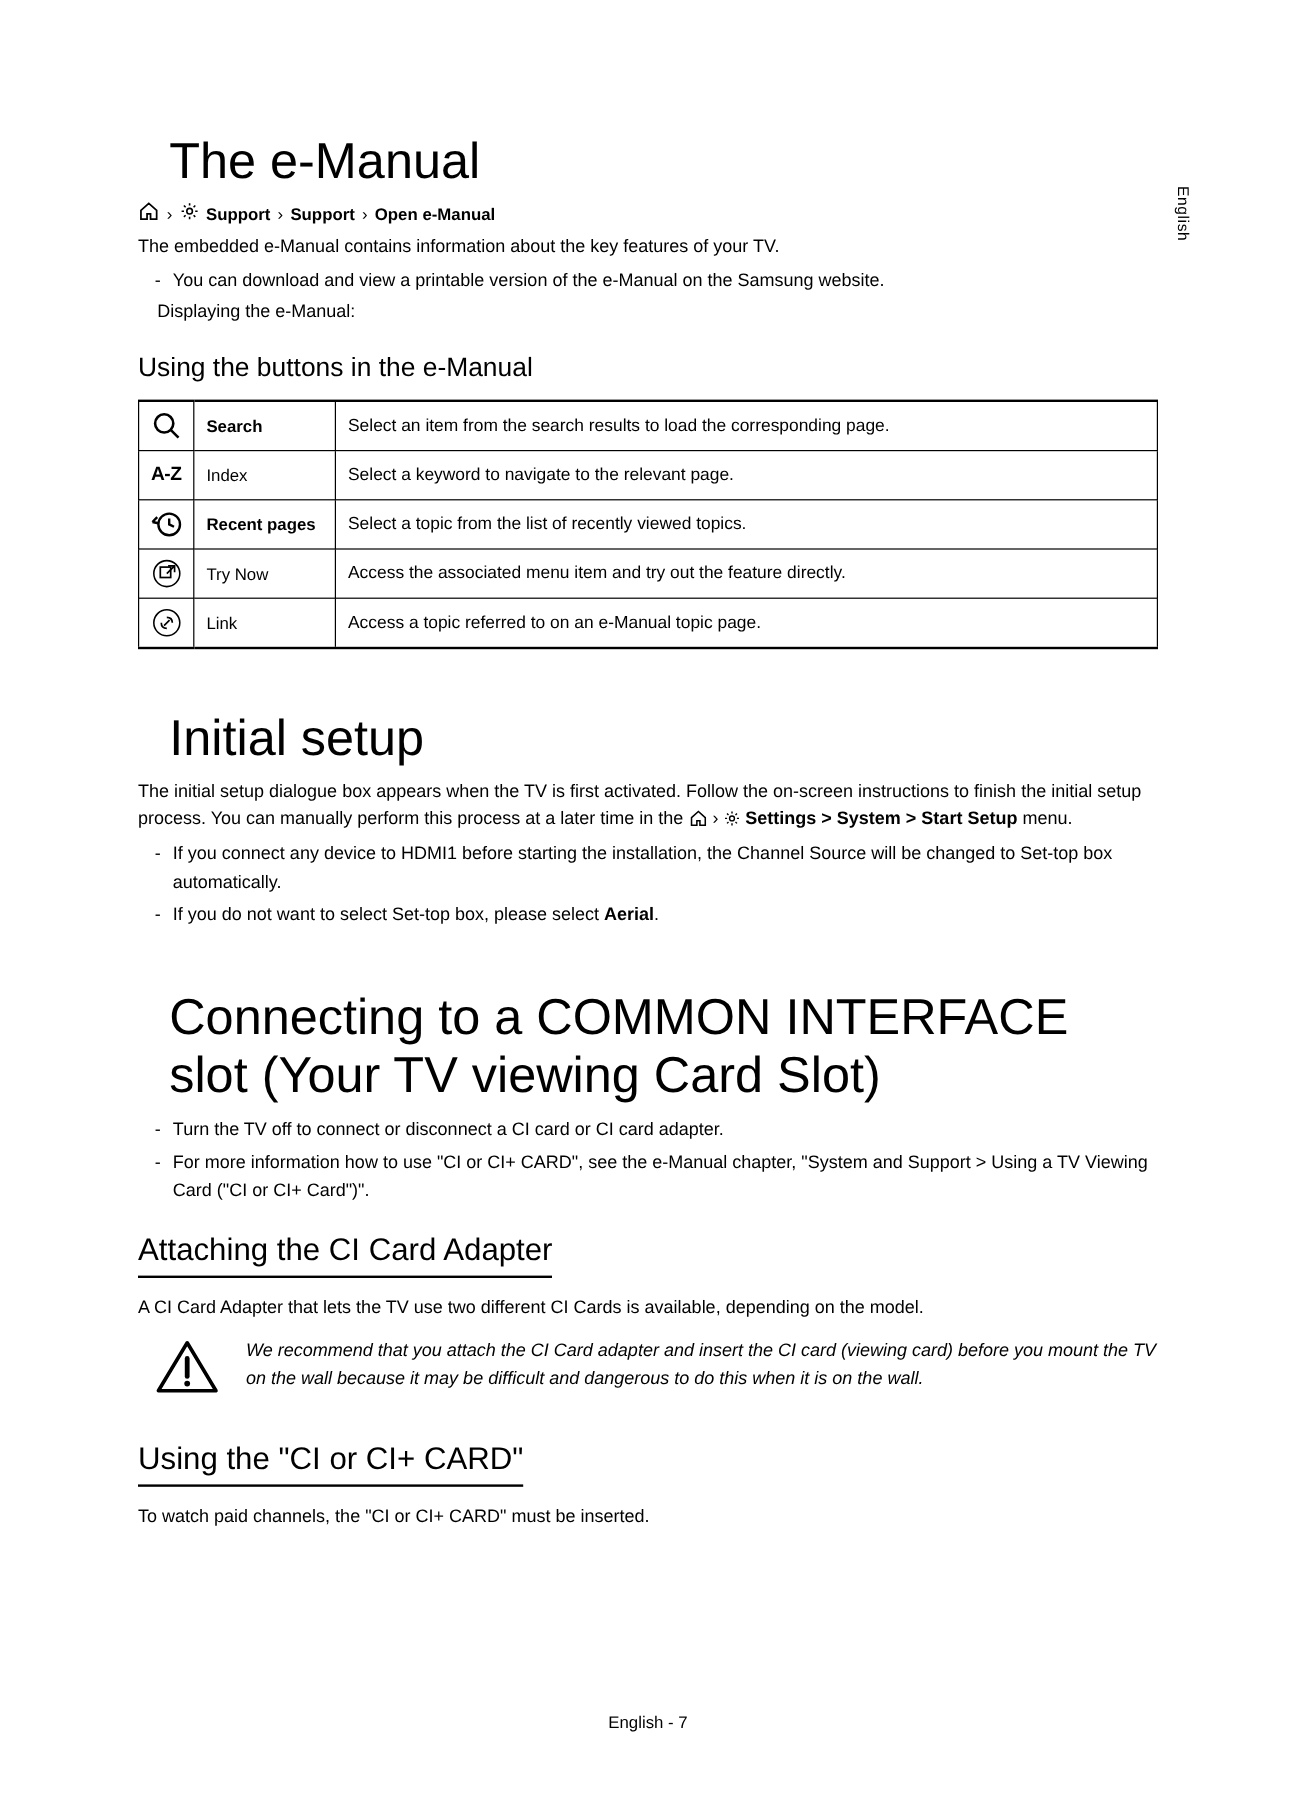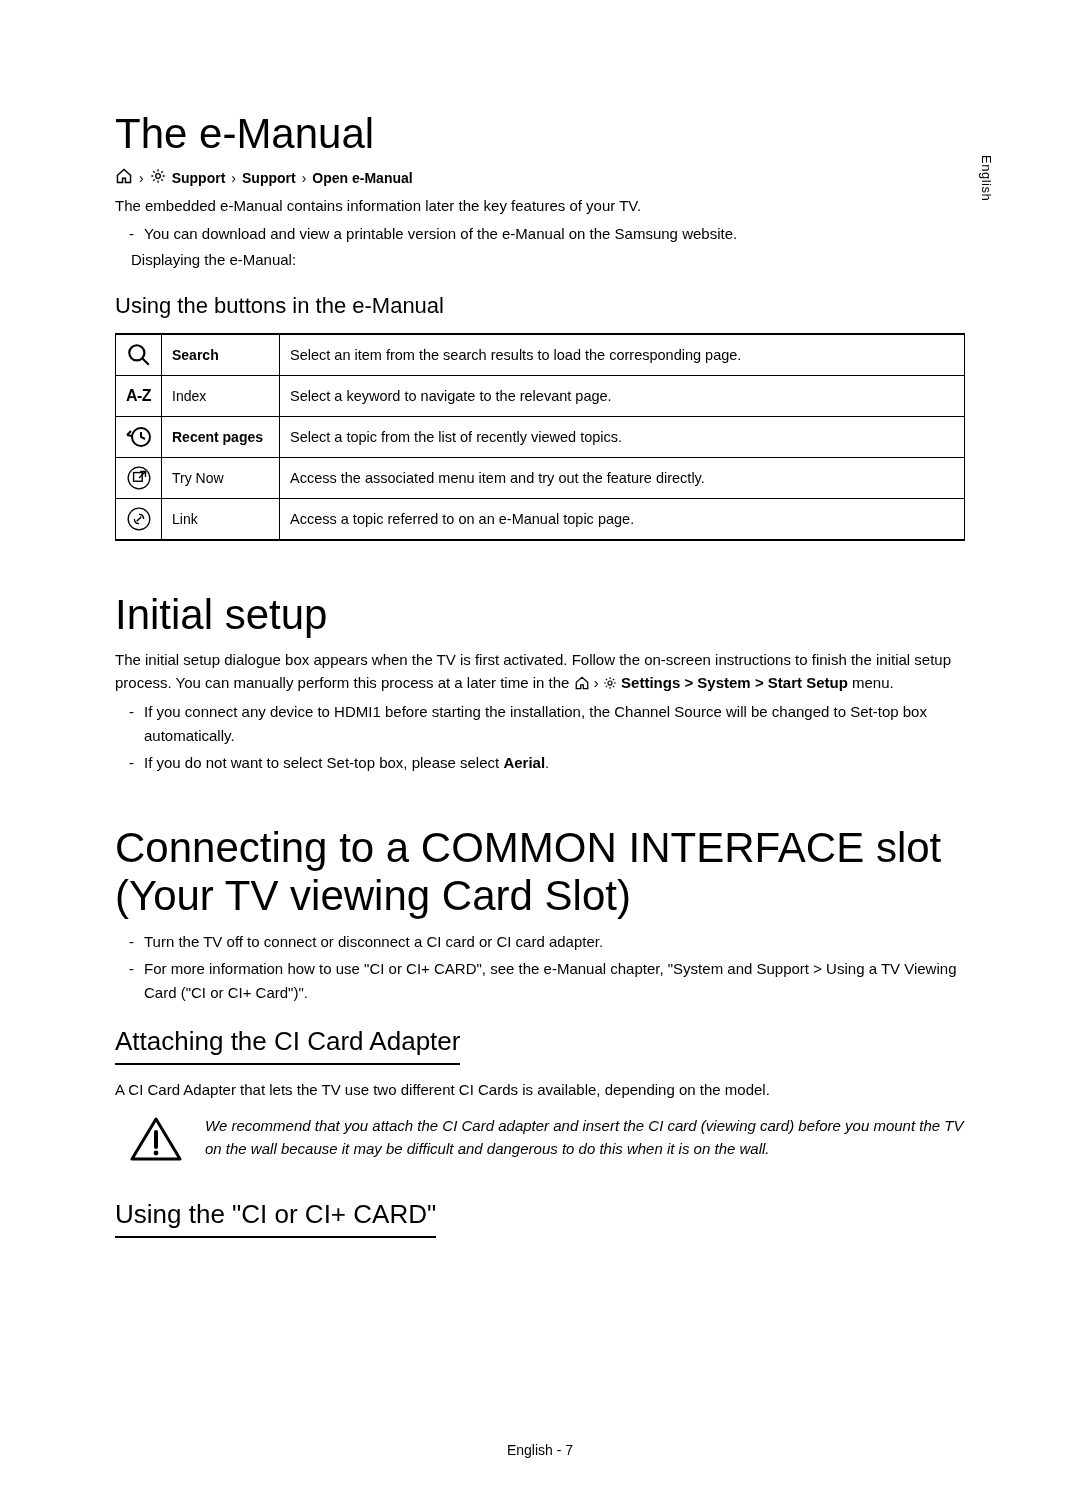--- a/index.html
+++ b/index.html
@@ -1,40 +1,40 @@
 <!DOCTYPE html>
 <html><head>
 <meta charset="utf-8">
 <style>
   * { margin: 0; padding: 0; box-sizing: border-box; }
   html, body { width: 1080px; height: 1494px; background: #fff; font-family: Arial, Helvetica, sans-serif; color: #000; }
   .page { position: relative; width: 1080px; height: 1494px; padding: 110px 115px 60px 115px; }
   .side-label { position: absolute; right: 86px; top: 155px; writing-mode: vertical-rl; font-size: 13px; letter-spacing: 0.5px; }
-  h1 { font-size: 42px; font-weight: 400; margin-bottom: 10px; }
+  h1 { font-size: 42px; font-weight: 400; margin-bottom: 10px; margin-left: 26px; }
   .breadcrumb { display: flex; align-items: center; gap: 6px; font-size: 14px; margin-bottom: 8px; }
   .breadcrumb .strong { font-weight: 600; }
   .body-text { font-size: 15px; line-height: 1.5; margin-bottom: 4px; }
   .bullet-row { display: flex; gap: 10px; margin: 4px 0 4px 14px; font-size: 15px; line-height: 1.55; }
   .bullet-dash { flex: 0 0 auto; }
   .indent-body { margin-left: 16px; font-size: 15px; line-height: 1.5; margin-bottom: 12px; }
   h2.sub { font-size: 22px; font-weight: 400; margin-top: 22px; margin-bottom: 14px; }
   table { width: 100%; border-collapse: collapse; border-radius: 24px; }
   table td { border: 1px solid #000; padding: 12px 10px; font-size: 14.5px; vertical-align: middle; }
   table tr:first-child td { border-top: 2px solid #000; }
   table tr:last-child td { border-bottom: 2px solid #000; }
   td.icon-cell { width: 46px; text-align: center; padding: 6px 4px; }
   td.name-cell { width: 118px; font-weight: 600; font-size: 14px; }
   td.name-cell.regular { font-weight: 400; }
   .icon-cell svg, .icon-cell .az { display: inline-block; vertical-align: middle; }
   .az { font-weight: 600; font-size: 16px; letter-spacing: -0.5px; }
   h1.spaced { margin-top: 50px; }
   h2.underline { display: inline-block; font-size: 26px; font-weight: 400; border-bottom: 2px solid #000; padding-bottom: 6px; margin-top: 18px; margin-bottom: 14px; }
   .callout { display: flex; gap: 22px; align-items: flex-start; margin: 14px 0 14px 14px; font-style: italic; }
   .callout .warn-icon { flex: 0 0 auto; }
-  .footer { position: absolute; bottom: 36px; left: 0; width: 100%; text-align: center; font-size: 14px; }
+  .footer { position: absolute; bottom: 51px; left: 0; width: 100%; text-align: center; font-size: 14px; }
   .nowrap { white-space: nowrap; }
   .inline-strong { font-weight: 600; }
 </style>
 </head>
 <body>
 
 <div class="page">
 
   <div class="side-label">English</div>
 
@@ -54,21 +54,21 @@
           <path d="M12 2v3M12 19v3M2 12h3M19 12h3M4.9 4.9l2.1 2.1M17 17l2.1 2.1M19.1 4.9L17 7M7 17l-2.1 2.1" stroke="#000" stroke-width="2"></path>
         </svg>
     </span>
     <span class="strong">Support</span>
     <span>›</span>
     <span class="strong">Support</span>
     <span>›</span>
     <span class="strong">Open e-Manual</span>
   </div>
 
-  <p class="body-text">The embedded e-Manual contains information later the key features of your TV.</p>
+  <p class="body-text">The embedded e-Manual contains information about the key features of your TV.</p>
 
   <div class="bullet-row">
     <span class="bullet-dash">-</span>
     <span>You can download and view a printable version of the e-Manual on the Samsung website.</span>
   </div>
   <p class="indent-body">Displaying the e-Manual:</p>
 
   <h2 class="sub">Using the buttons in the e-Manual</h2>
 
   <table>
@@ -177,15 +177,16 @@
       <svg width="54" height="48" viewBox="0 0 54 48">
         <path d="M27 4 L51 44 L3 44 Z" fill="none" stroke="#000" stroke-width="3" stroke-linejoin="round"></path>
         <line x1="27" y1="17" x2="27" y2="32" stroke="#000" stroke-width="4" stroke-linecap="round"></line>
         <circle cx="27" cy="38" r="2.4" fill="#000"></circle>
       </svg>
     </span>
     <span class="body-text" style="flex:1;">We recommend that you attach the CI Card adapter and insert the CI card (viewing card) before you mount the TV on the wall because it may be difficult and dangerous to do this when it is on the wall.</span>
   </div>
 
   <h2 class="underline">Using the "CI or CI+ CARD"</h2>
+  <p class="body-text">To watch paid channels, the "CI or CI+ CARD" must be inserted.</p>
 
   <div class="footer">English - 7</div>
 </div>
 
 </body></html>

